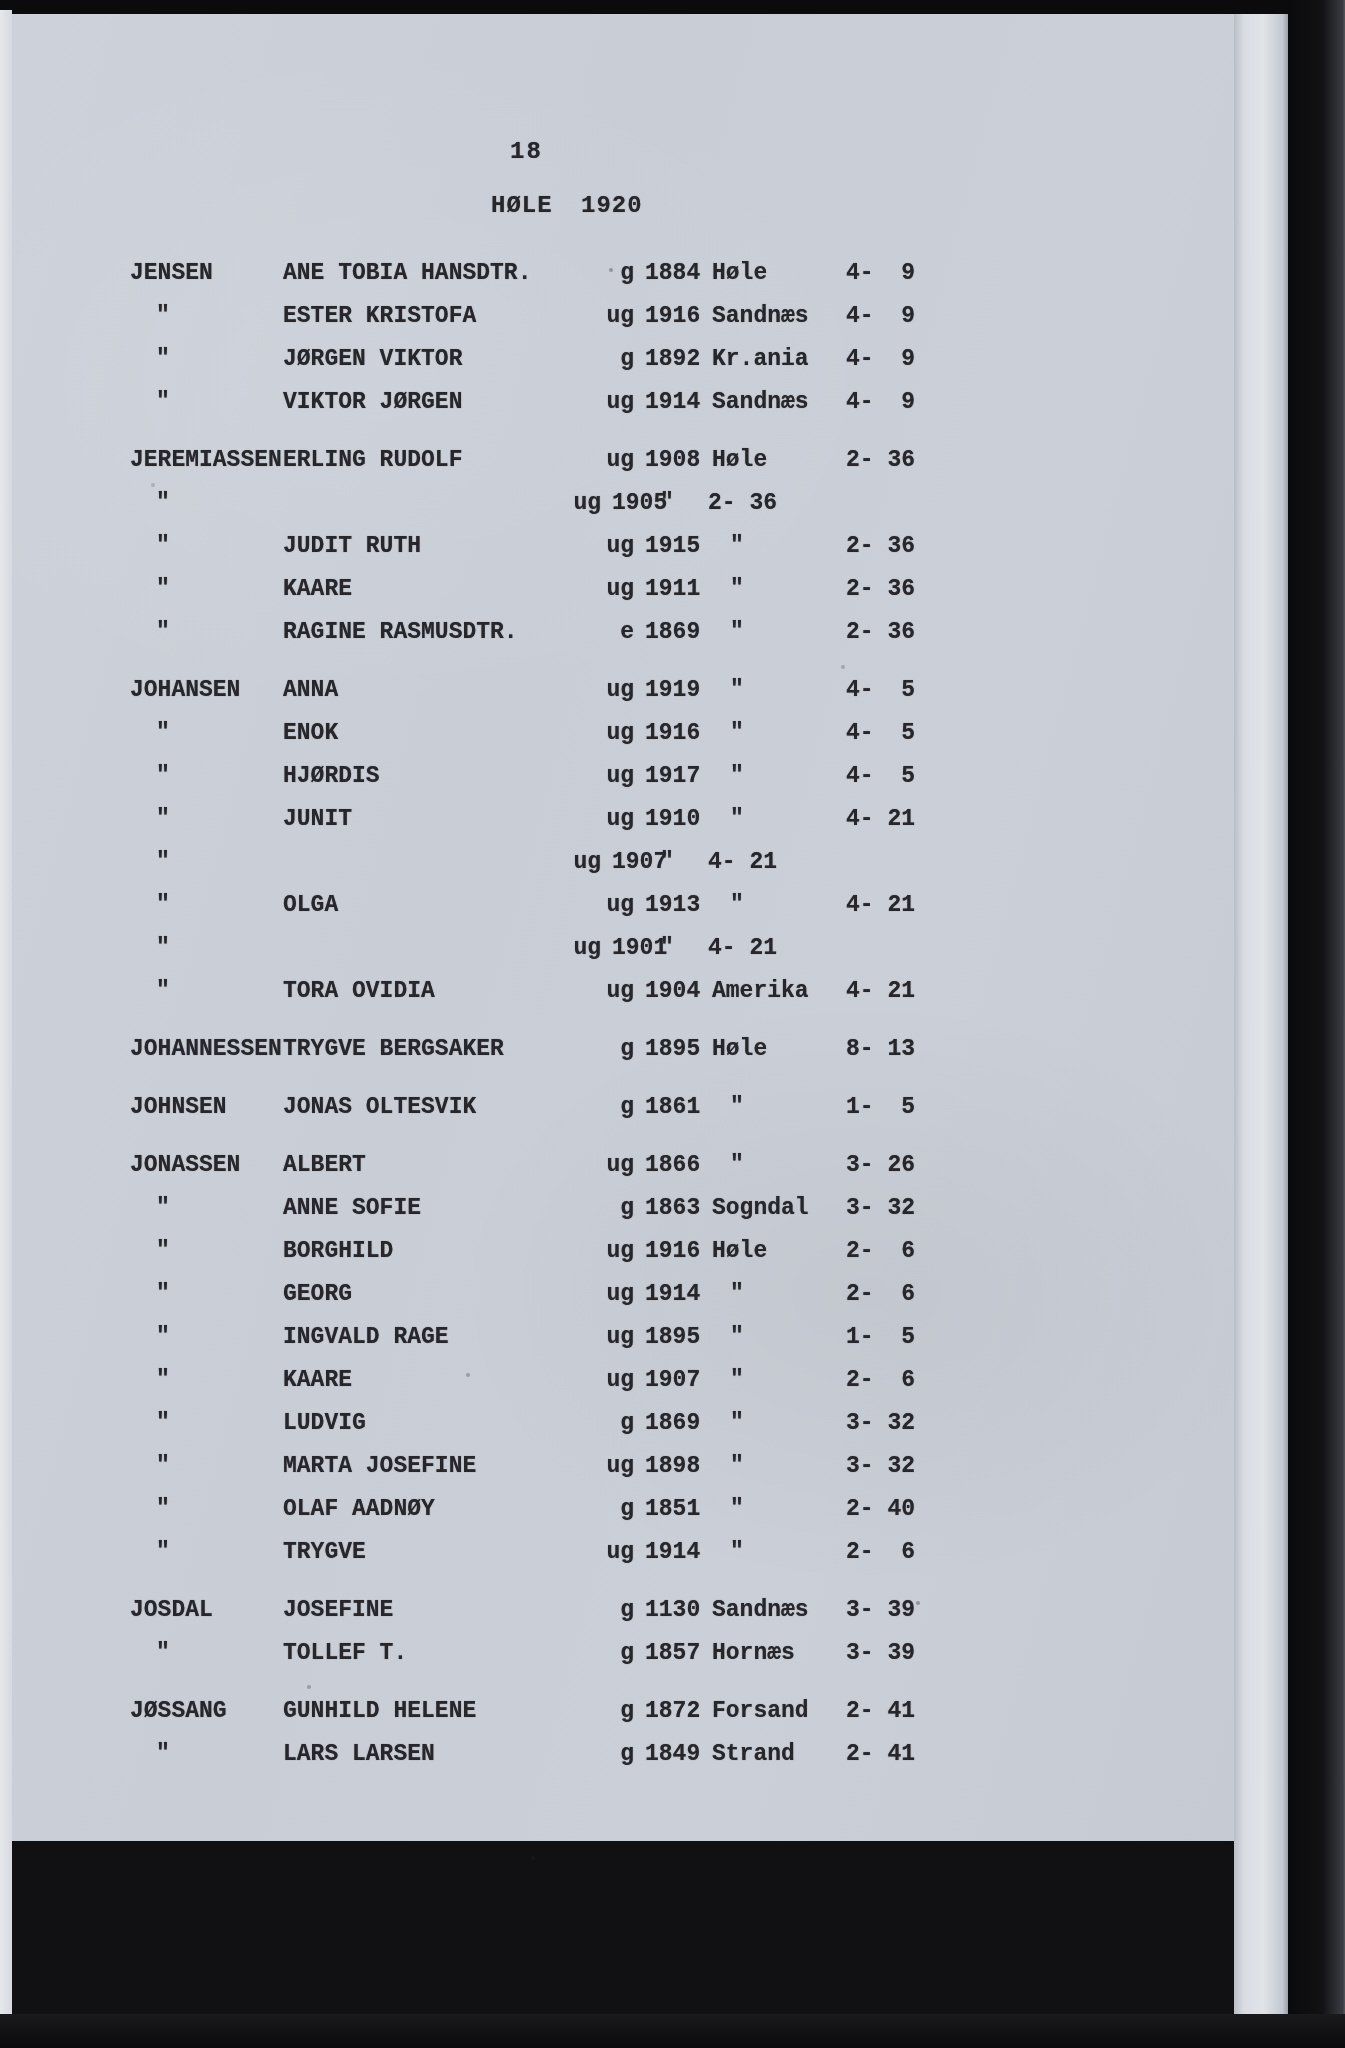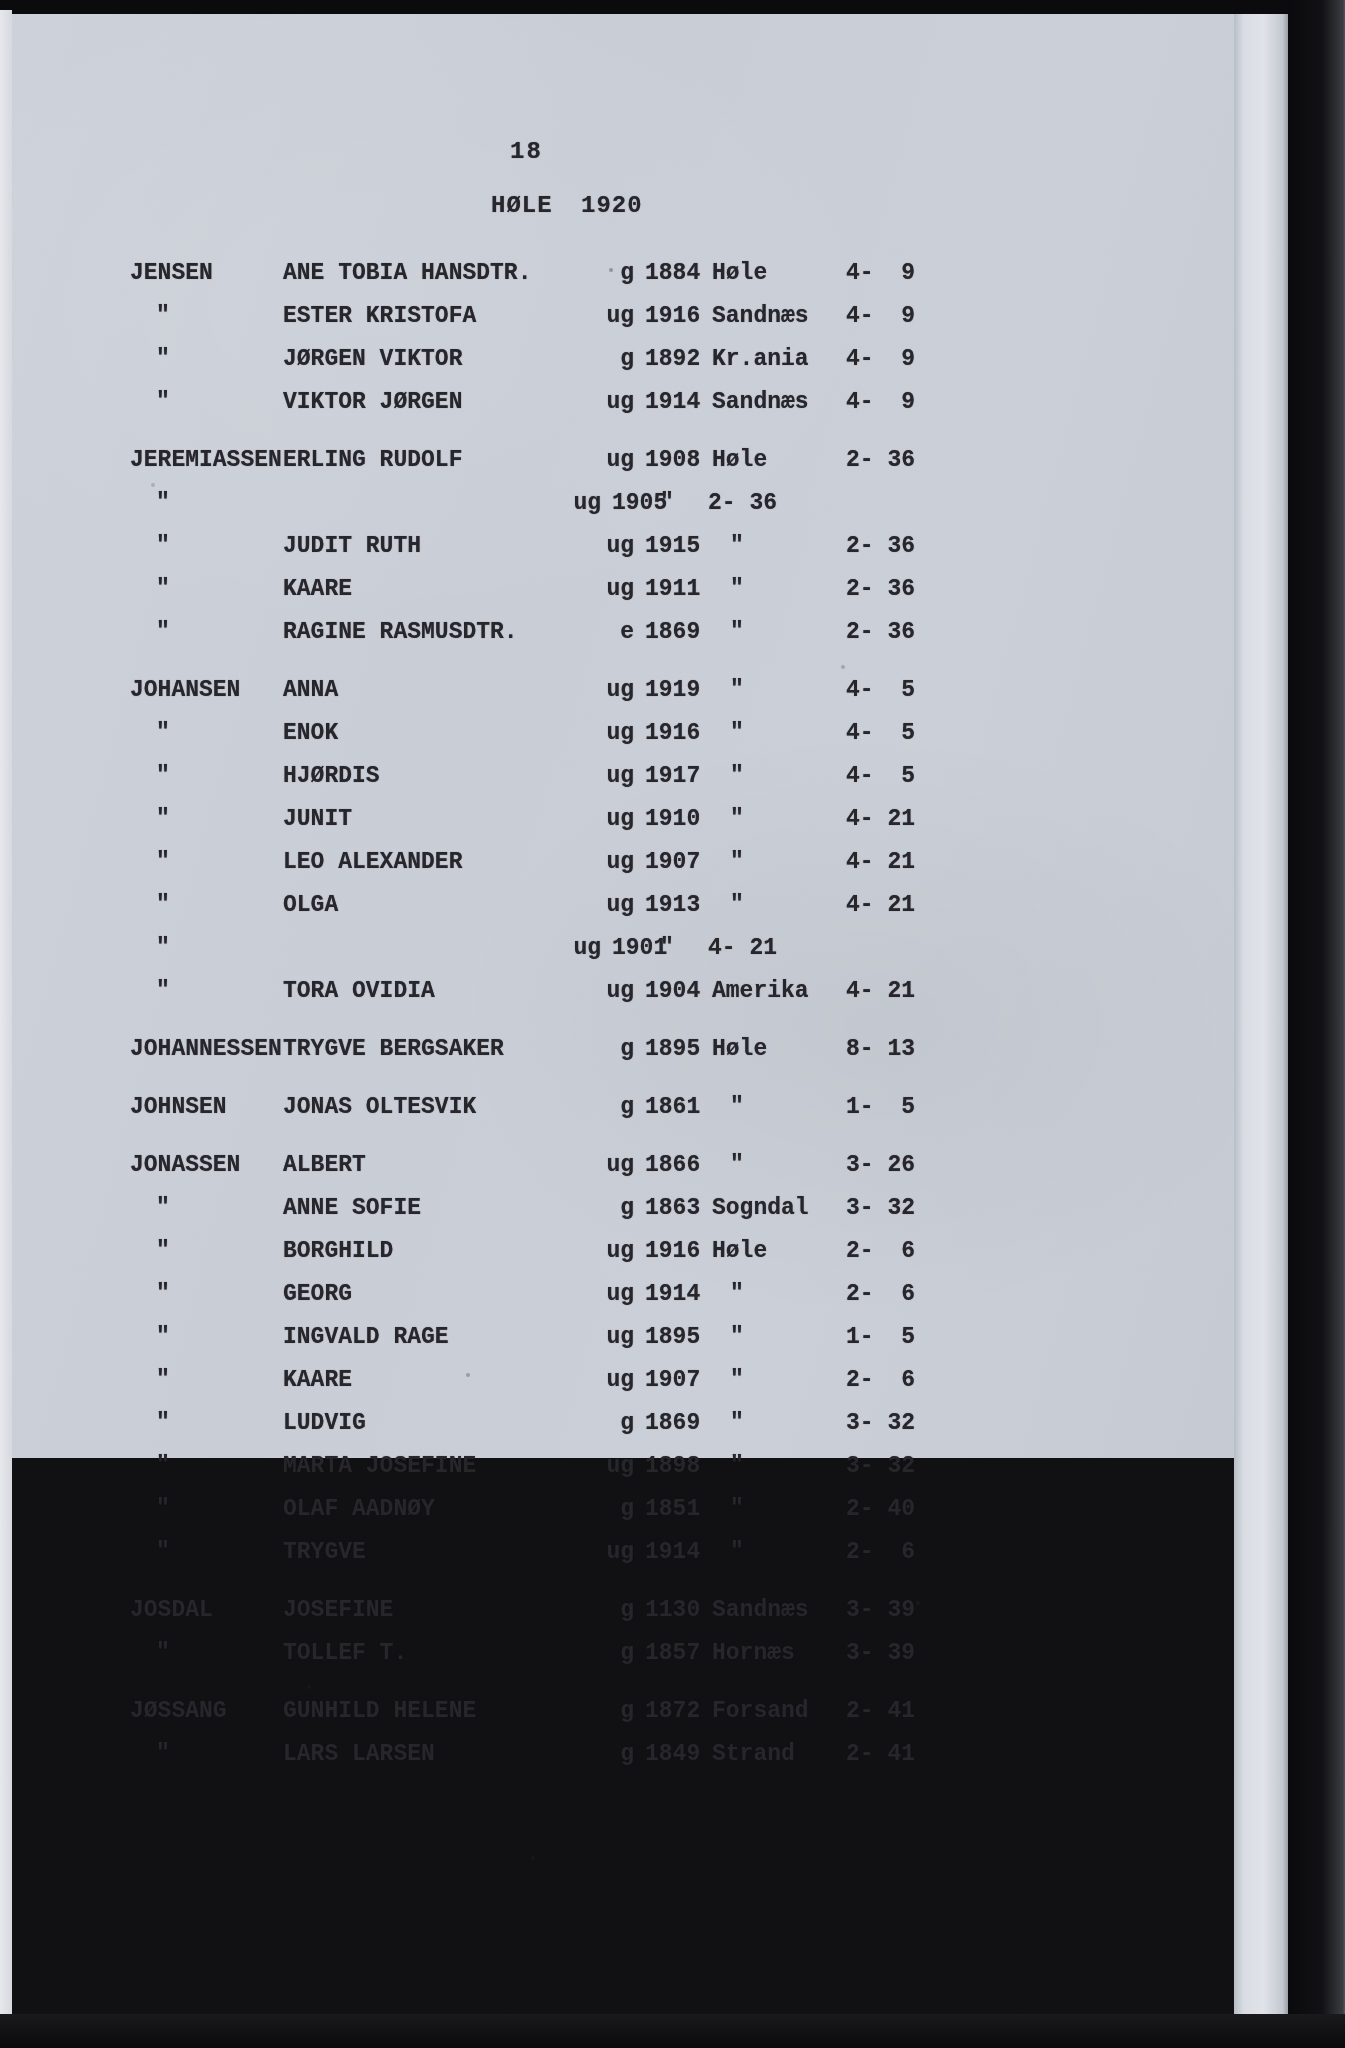--- a/index.html
+++ b/index.html
@@ -16,21 +16,21 @@
   }
   
   .left-edge {
     position: absolute; left: 0; top: 10px;
     width: 12px; height: 2004px;
     background: linear-gradient(90deg, #e6e8ec, #d6d9df);
   }
   
   .paper {
     position: absolute; left: 12px; top: 14px;
-    width: 1222px; height: 1444px;
+    width: 1222px; height: 1827px;
     background:
       radial-gradient(ellipse 900px 600px at 30% 20%, rgba(255,255,255,0.07), rgba(0,0,0,0) 60%),
       radial-gradient(ellipse 700px 500px at 70% 70%, rgba(0,0,0,0.04), rgba(0,0,0,0) 60%),
       linear-gradient(105deg, #cdd2da 0%, #c8cdd6 38%, #cbd0d8 68%, #c5cad3 100%);
     color: #26262b;
   }
   
   .paper-edge {
     position: absolute; left: 1234px; top: 14px;
     width: 54px; height: 2000px;
@@ -119,21 +119,21 @@
           <div class="row"><span class="c-surname ditto">"</span><span class="c-status">ug</span><span class="c-year">1905</span><span class="c-place ditto">"</span><span class="c-ref">2- 36</span></div>
           <div class="row"><span class="c-surname ditto">"</span><span class="c-given">JUDIT RUTH</span><span class="c-status">ug</span><span class="c-year">1915</span><span class="c-place ditto">"</span><span class="c-ref">2- 36</span></div>
           <div class="row"><span class="c-surname ditto">"</span><span class="c-given">KAARE</span><span class="c-status">ug</span><span class="c-year">1911</span><span class="c-place ditto">"</span><span class="c-ref">2- 36</span></div>
           <div class="row"><span class="c-surname ditto">"</span><span class="c-given">RAGINE RASMUSDTR.</span><span class="c-status">e</span><span class="c-year">1869</span><span class="c-place ditto">"</span><span class="c-ref">2- 36</span></div>
         </div>
         <div class="group">
           <div class="row"><span class="c-surname">JOHANSEN</span><span class="c-given">ANNA</span><span class="c-status">ug</span><span class="c-year">1919</span><span class="c-place ditto">"</span><span class="c-ref">4-  5</span></div>
           <div class="row"><span class="c-surname ditto">"</span><span class="c-given">ENOK</span><span class="c-status">ug</span><span class="c-year">1916</span><span class="c-place ditto">"</span><span class="c-ref">4-  5</span></div>
           <div class="row"><span class="c-surname ditto">"</span><span class="c-given">HJØRDIS</span><span class="c-status">ug</span><span class="c-year">1917</span><span class="c-place ditto">"</span><span class="c-ref">4-  5</span></div>
           <div class="row"><span class="c-surname ditto">"</span><span class="c-given">JUNIT</span><span class="c-status">ug</span><span class="c-year">1910</span><span class="c-place ditto">"</span><span class="c-ref">4- 21</span></div>
-          <div class="row"><span class="c-surname ditto">"</span><span class="c-given">LEO ALEXANDER</span><span class="c-status">ug</span><span class="c-year">1907</span><span class="c-place ditto">"</span><span class="c-ref">4- 21</span></div>
+          <div class="row"><span class="c-surname ditto">"</span><span class="c-status">ug</span><span class="c-year">1907</span><span class="c-place ditto">"</span><span class="c-ref">4- 21</span></div>
           <div class="row"><span class="c-surname ditto">"</span><span class="c-given">OLGA</span><span class="c-status">ug</span><span class="c-year">1913</span><span class="c-place ditto">"</span><span class="c-ref">4- 21</span></div>
           <div class="row"><span class="c-surname ditto">"</span><span class="c-status">ug</span><span class="c-year">1901</span><span class="c-place ditto">"</span><span class="c-ref">4- 21</span></div>
           <div class="row"><span class="c-surname ditto">"</span><span class="c-given">TORA OVIDIA</span><span class="c-status">ug</span><span class="c-year">1904</span><span class="c-place">Amerika</span><span class="c-ref">4- 21</span></div>
         </div>
         <div class="group">
           <div class="row"><span class="c-surname">JOHANNESSEN</span><span class="c-given">TRYGVE BERGSAKER</span><span class="c-status">g</span><span class="c-year">1895</span><span class="c-place">Høle</span><span class="c-ref">8- 13</span></div>
         </div>
         <div class="group">
           <div class="row"><span class="c-surname">JOHNSEN</span><span class="c-given">JONAS OLTESVIK</span><span class="c-status">g</span><span class="c-year">1861</span><span class="c-place ditto">"</span><span class="c-ref">1-  5</span></div>
         </div>

